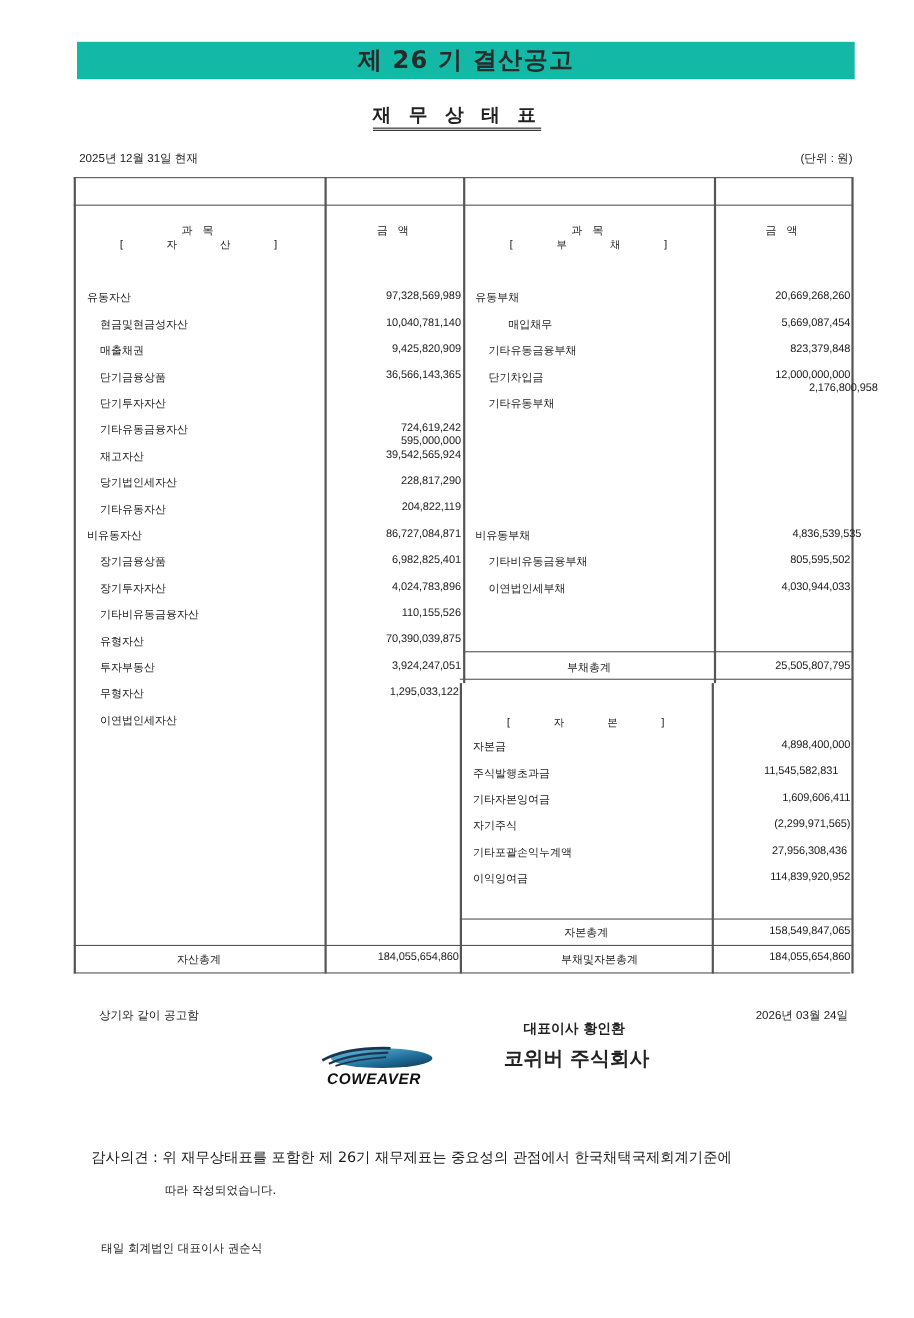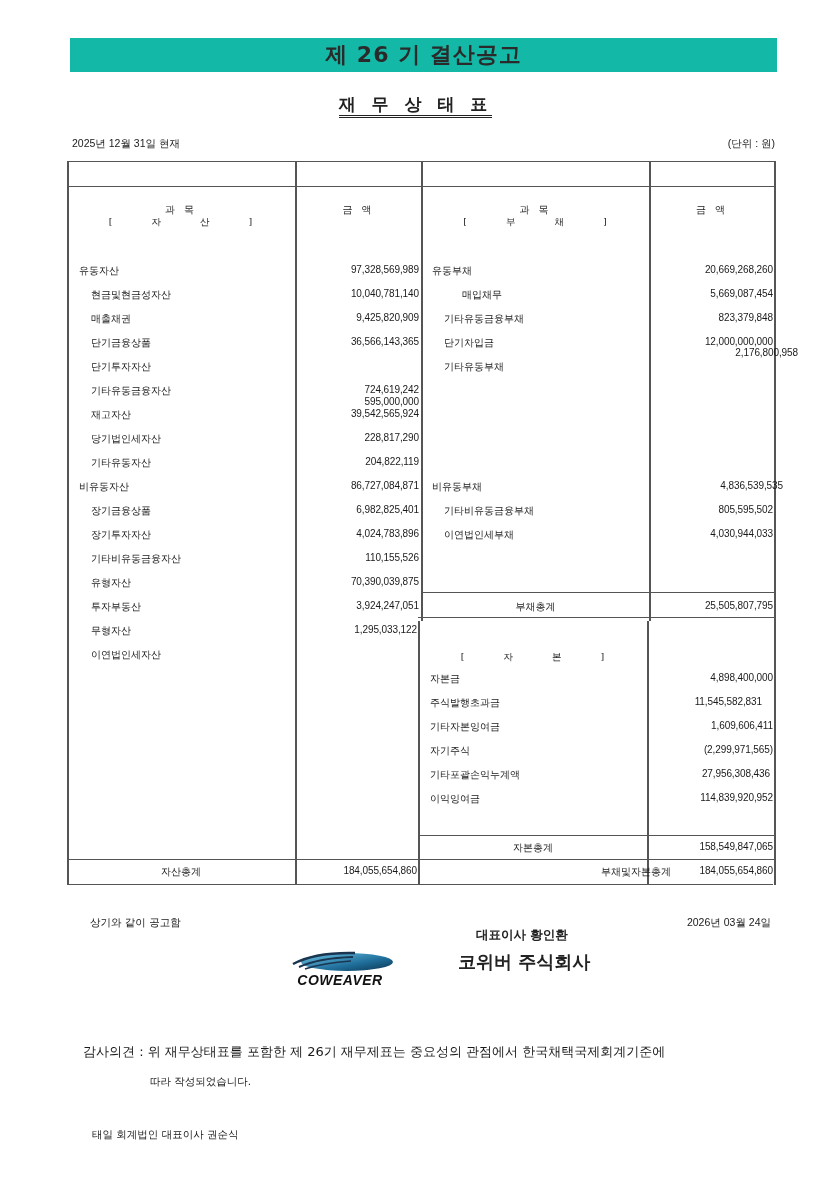--- a/index.html
+++ b/index.html
@@ -189,21 +189,21 @@
   <div class="cell-text" style="left:363px;top:583px;">자기주식</div>
   <div class="num" style="left:581px;width:125px;top:583px;">(2,299,971,565)</div>
   <div class="cell-text" style="left:363px;top:607px;">기타포괄손익누계액</div>
   <div class="num" style="left:581px;width:122px;top:607px;">27,956,308,436</div>
   <div class="cell-text" style="left:363px;top:631px;">이익잉여금</div>
   <div class="num" style="left:581px;width:125px;top:631px;">114,839,920,952</div>
 
   <div class="cell-text center" style="left:352px;width:228px;top:680px;">자본총계</div>
   <div class="num" style="left:581px;width:125px;top:680px;">158,549,847,065</div>
 
-  <div class="cell-text center" style="left:352px;width:252px;top:704px;text-align:right;">부채및자본총계</div>
+  <div class="cell-text center" style="left:352px;width:252px;top:704px;">부채및자본총계</div>
   <div class="num" style="left:581px;width:125px;top:704px;">184,055,654,860</div>
 </div>
 
 <div class="footer-left">상기와 같이 공고함</div>
 <div class="footer-right">2026년 03월 24일</div>
 
 <div class="logo">
   <svg width="130" height="24" viewBox="0 0 130 24">
     <defs>
       <linearGradient id="lg" x1="0" y1="0" x2="1" y2="1">

